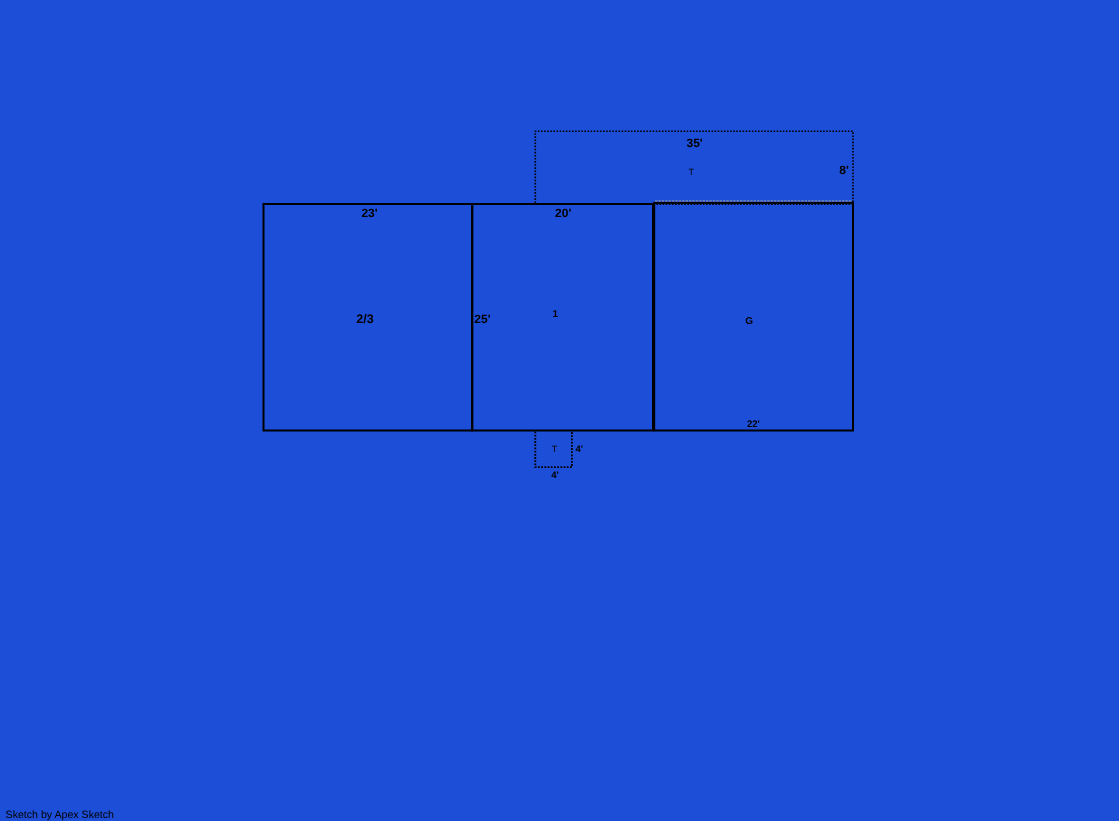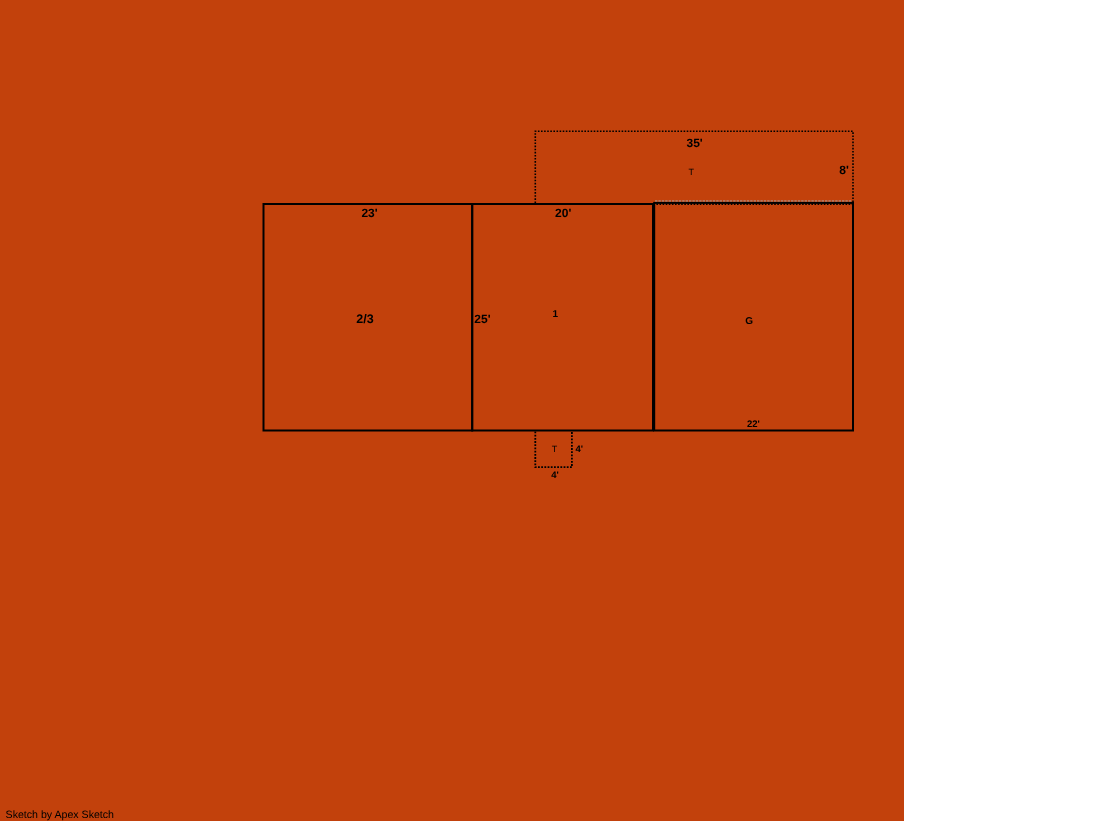--- a/index.html
+++ b/index.html
@@ -1,16 +1,16 @@
 <!DOCTYPE html>
 <html><head>
 <meta charset="utf-8">
 <style>
   html,body{margin:0;padding:0;background:#ffffff;}
-  .page{position:relative;width:904px;height:821px;background:#c2410c;overflow:hidden;}
+  .page{position:relative;width:1119px;height:821px;background:#1d4ed8;overflow:hidden;}
   svg text{font-family:"Liberation Sans",sans-serif;fill:#000000;text-rendering:geometricPrecision;}
 </style>
 </head>
 <body>
 <div class="page">
 <svg width="1119" height="821" viewBox="0 0 1119 821" xmlns="http://www.w3.org/2000/svg">
 
   <g>
     <path d="M 535.3 203 L 535.3 131.2 L 853 131.2 L 853 203" fill="none" stroke="#000000" stroke-width="1.6" stroke-dasharray="1.6,1.5"></path>
     <line x1="535.5" y1="204.2" x2="853" y2="204.2" stroke="#000000" stroke-width="1.4" stroke-dasharray="1.6,1.5"></line>

